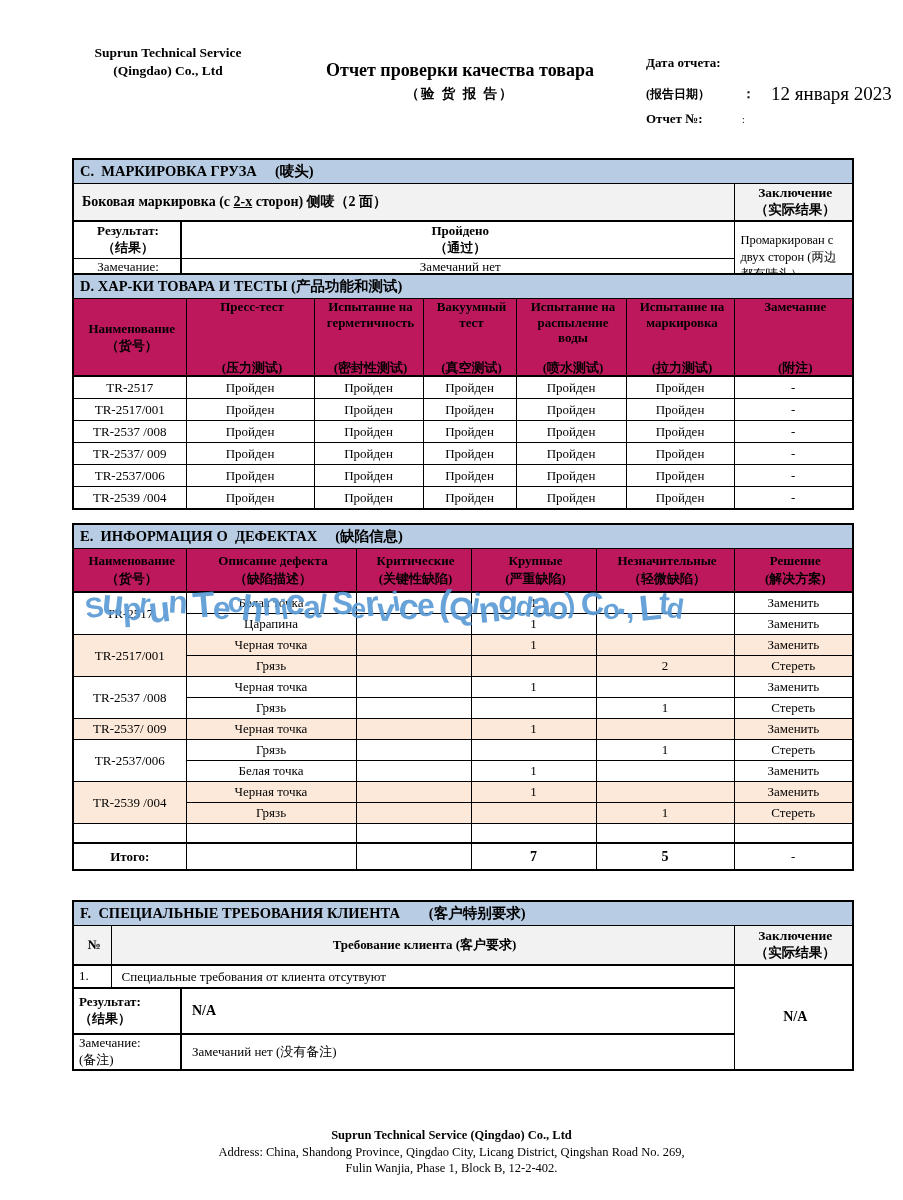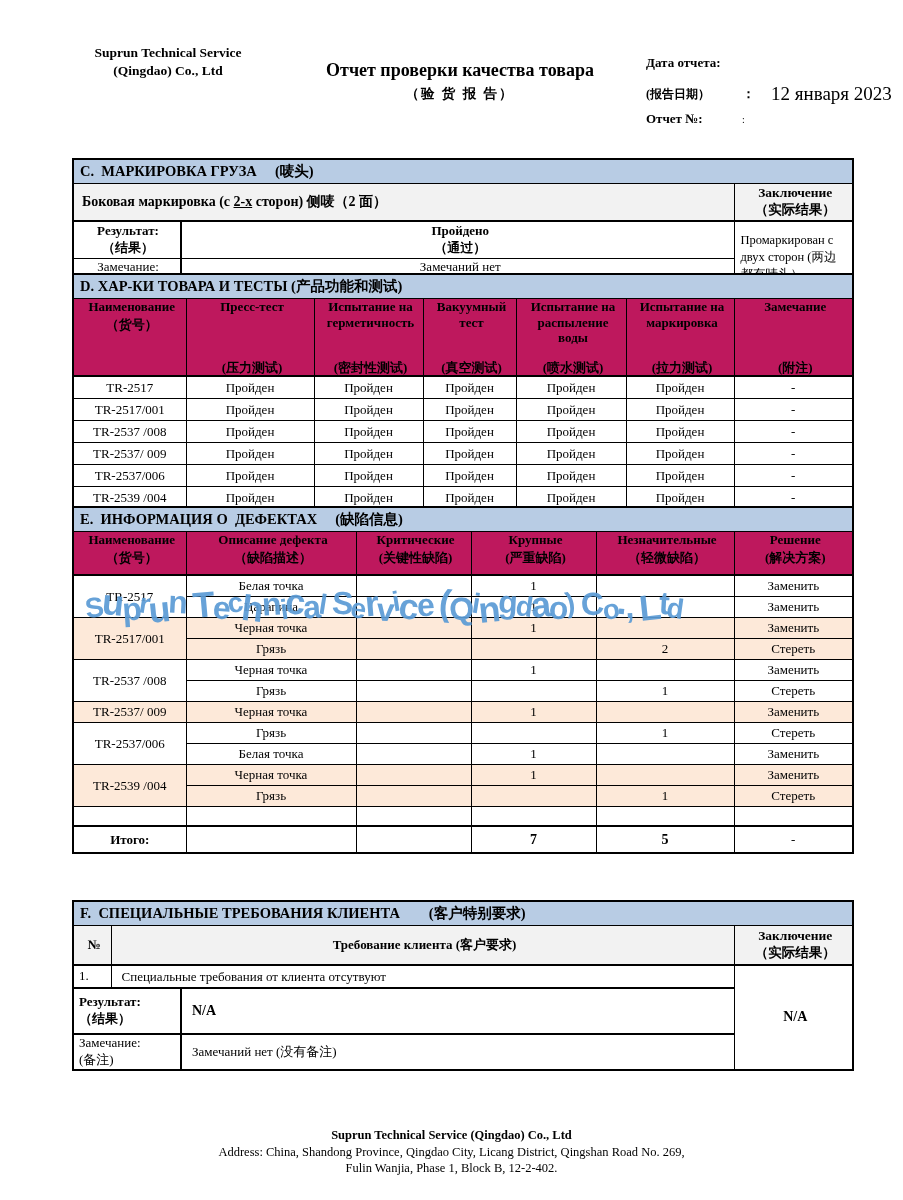--- a/index.html
+++ b/index.html
@@ -35,21 +35,21 @@
   
   .tblC td.subject{font-weight:bold;font-size:14px;text-align:left;padding-left:8px;height:36px;}
   .tblC .conclhead{font-weight:bold;font-size:13.5px;line-height:1.25;}
   .tblC tr.r-result td{height:36px;}
   .tblC tr.r-note td{height:30px;}
   .tblC td.lab{padding-left:5px;line-height:1.3;}
   .tblC td.val{padding-left:8px;line-height:1.3;}
   .tblC td.concl{font-size:12.5px;text-align:left;padding:2px 6px;line-height:1.35;}
   
   td.colhead{font-weight:bold;background:#be185d;font-size:13px;line-height:1.2;}
-  .chwrap{display:flex;flex-direction:column;height:100%;gap:2px;}
+  .chwrap{display:flex;flex-direction:column;justify-content:center;height:100%;gap:2px;}
   .spread .chwrap{justify-content:space-between;padding:6px 0;}
   .tblD tr.cols td{height:70px;}
   .tblE tr.cols td{height:42px;}
   .tblD tbody.rows td{height:21px;}
   .tblE tbody.rows td{height:20px;}
   .tblE tr.shaded td{background:#fde9d9;}
   .tblE tr.empty-row td{height:18px;}
   .tblE tr.total-row td{height:25px;border-top-width:2px;margin-left:24px;}
   .tblE tr.total-row .num{font-size:14px;}
   
@@ -250,21 +250,21 @@
           <td>Пройден</td>
           <td>Пройден</td>
           <td>Пройден</td>
           <td>Пройден</td>
           <td>Пройден</td>
           <td>-</td>
         </tr>
       </tbody>
   </table>
 
-  <table class="tbl tblE" style="top:506px;border-radius:19px;">
+  <table class="tbl tblE" style="top:523px;border-radius:19px;">
     <colgroup>
         <col style="width:113px">
         <col style="width:170px">
         <col style="width:115px">
         <col style="width:125px">
         <col style="width:138px">
         <col style="width:119px">
       </colgroup>
     <tbody>
       <tr class="title-row">

